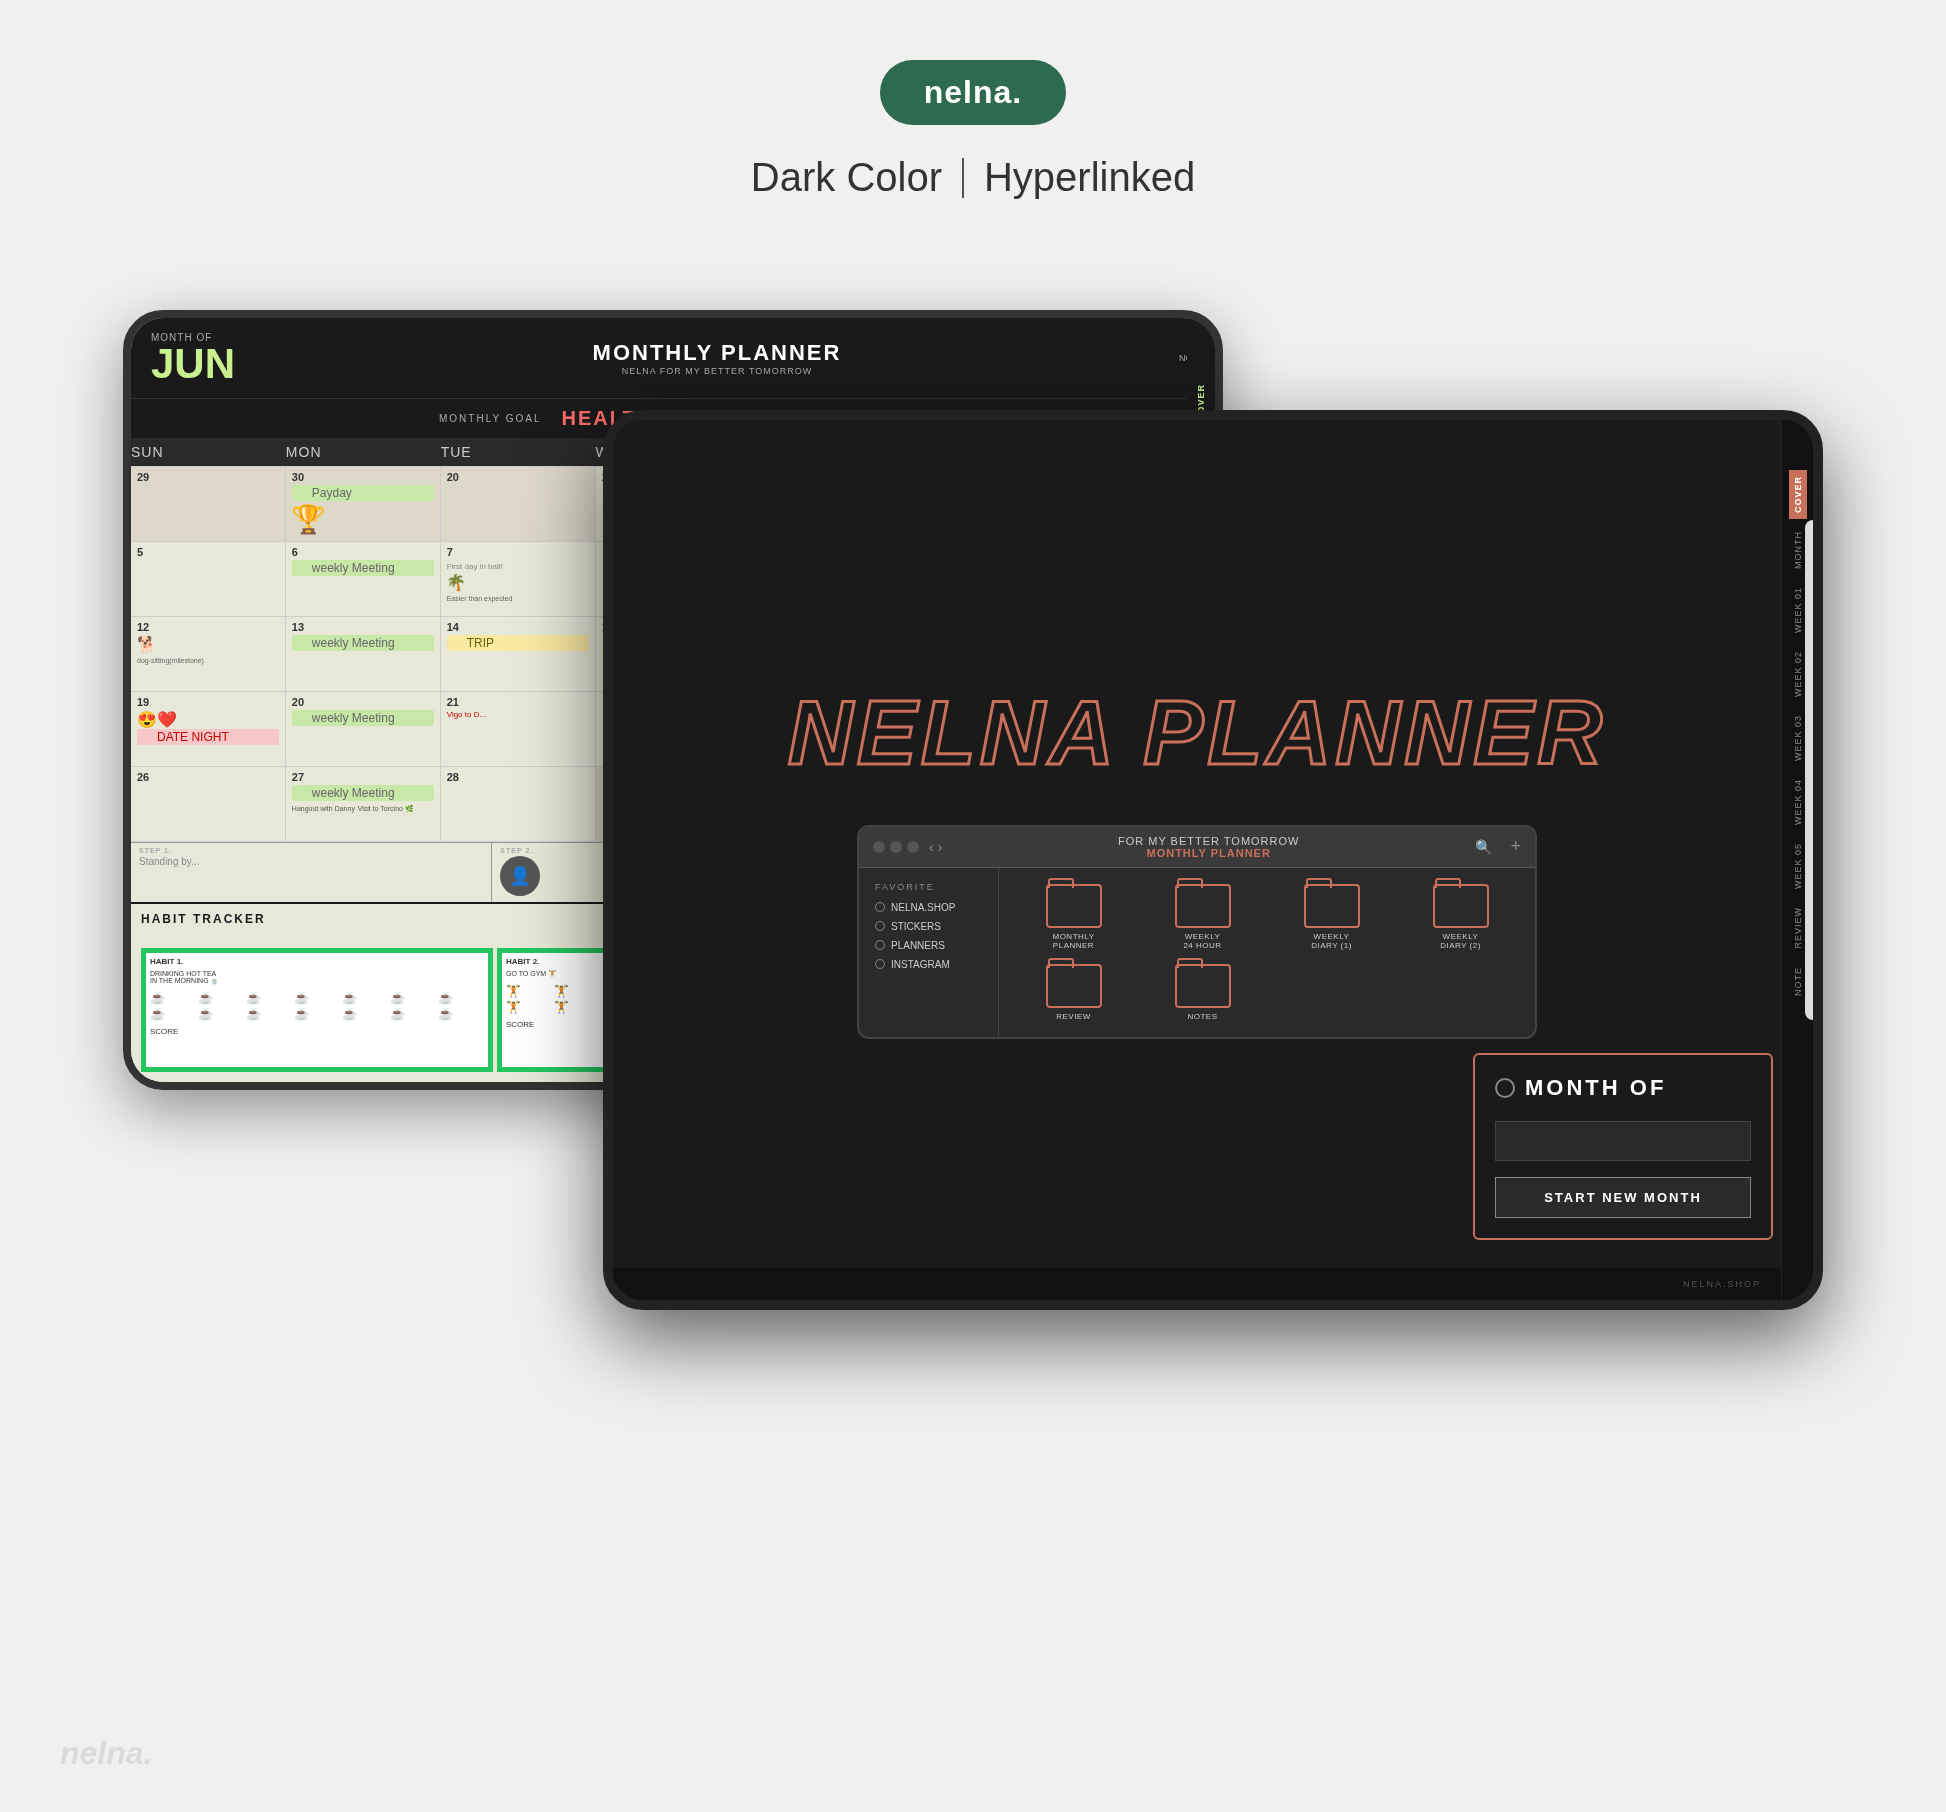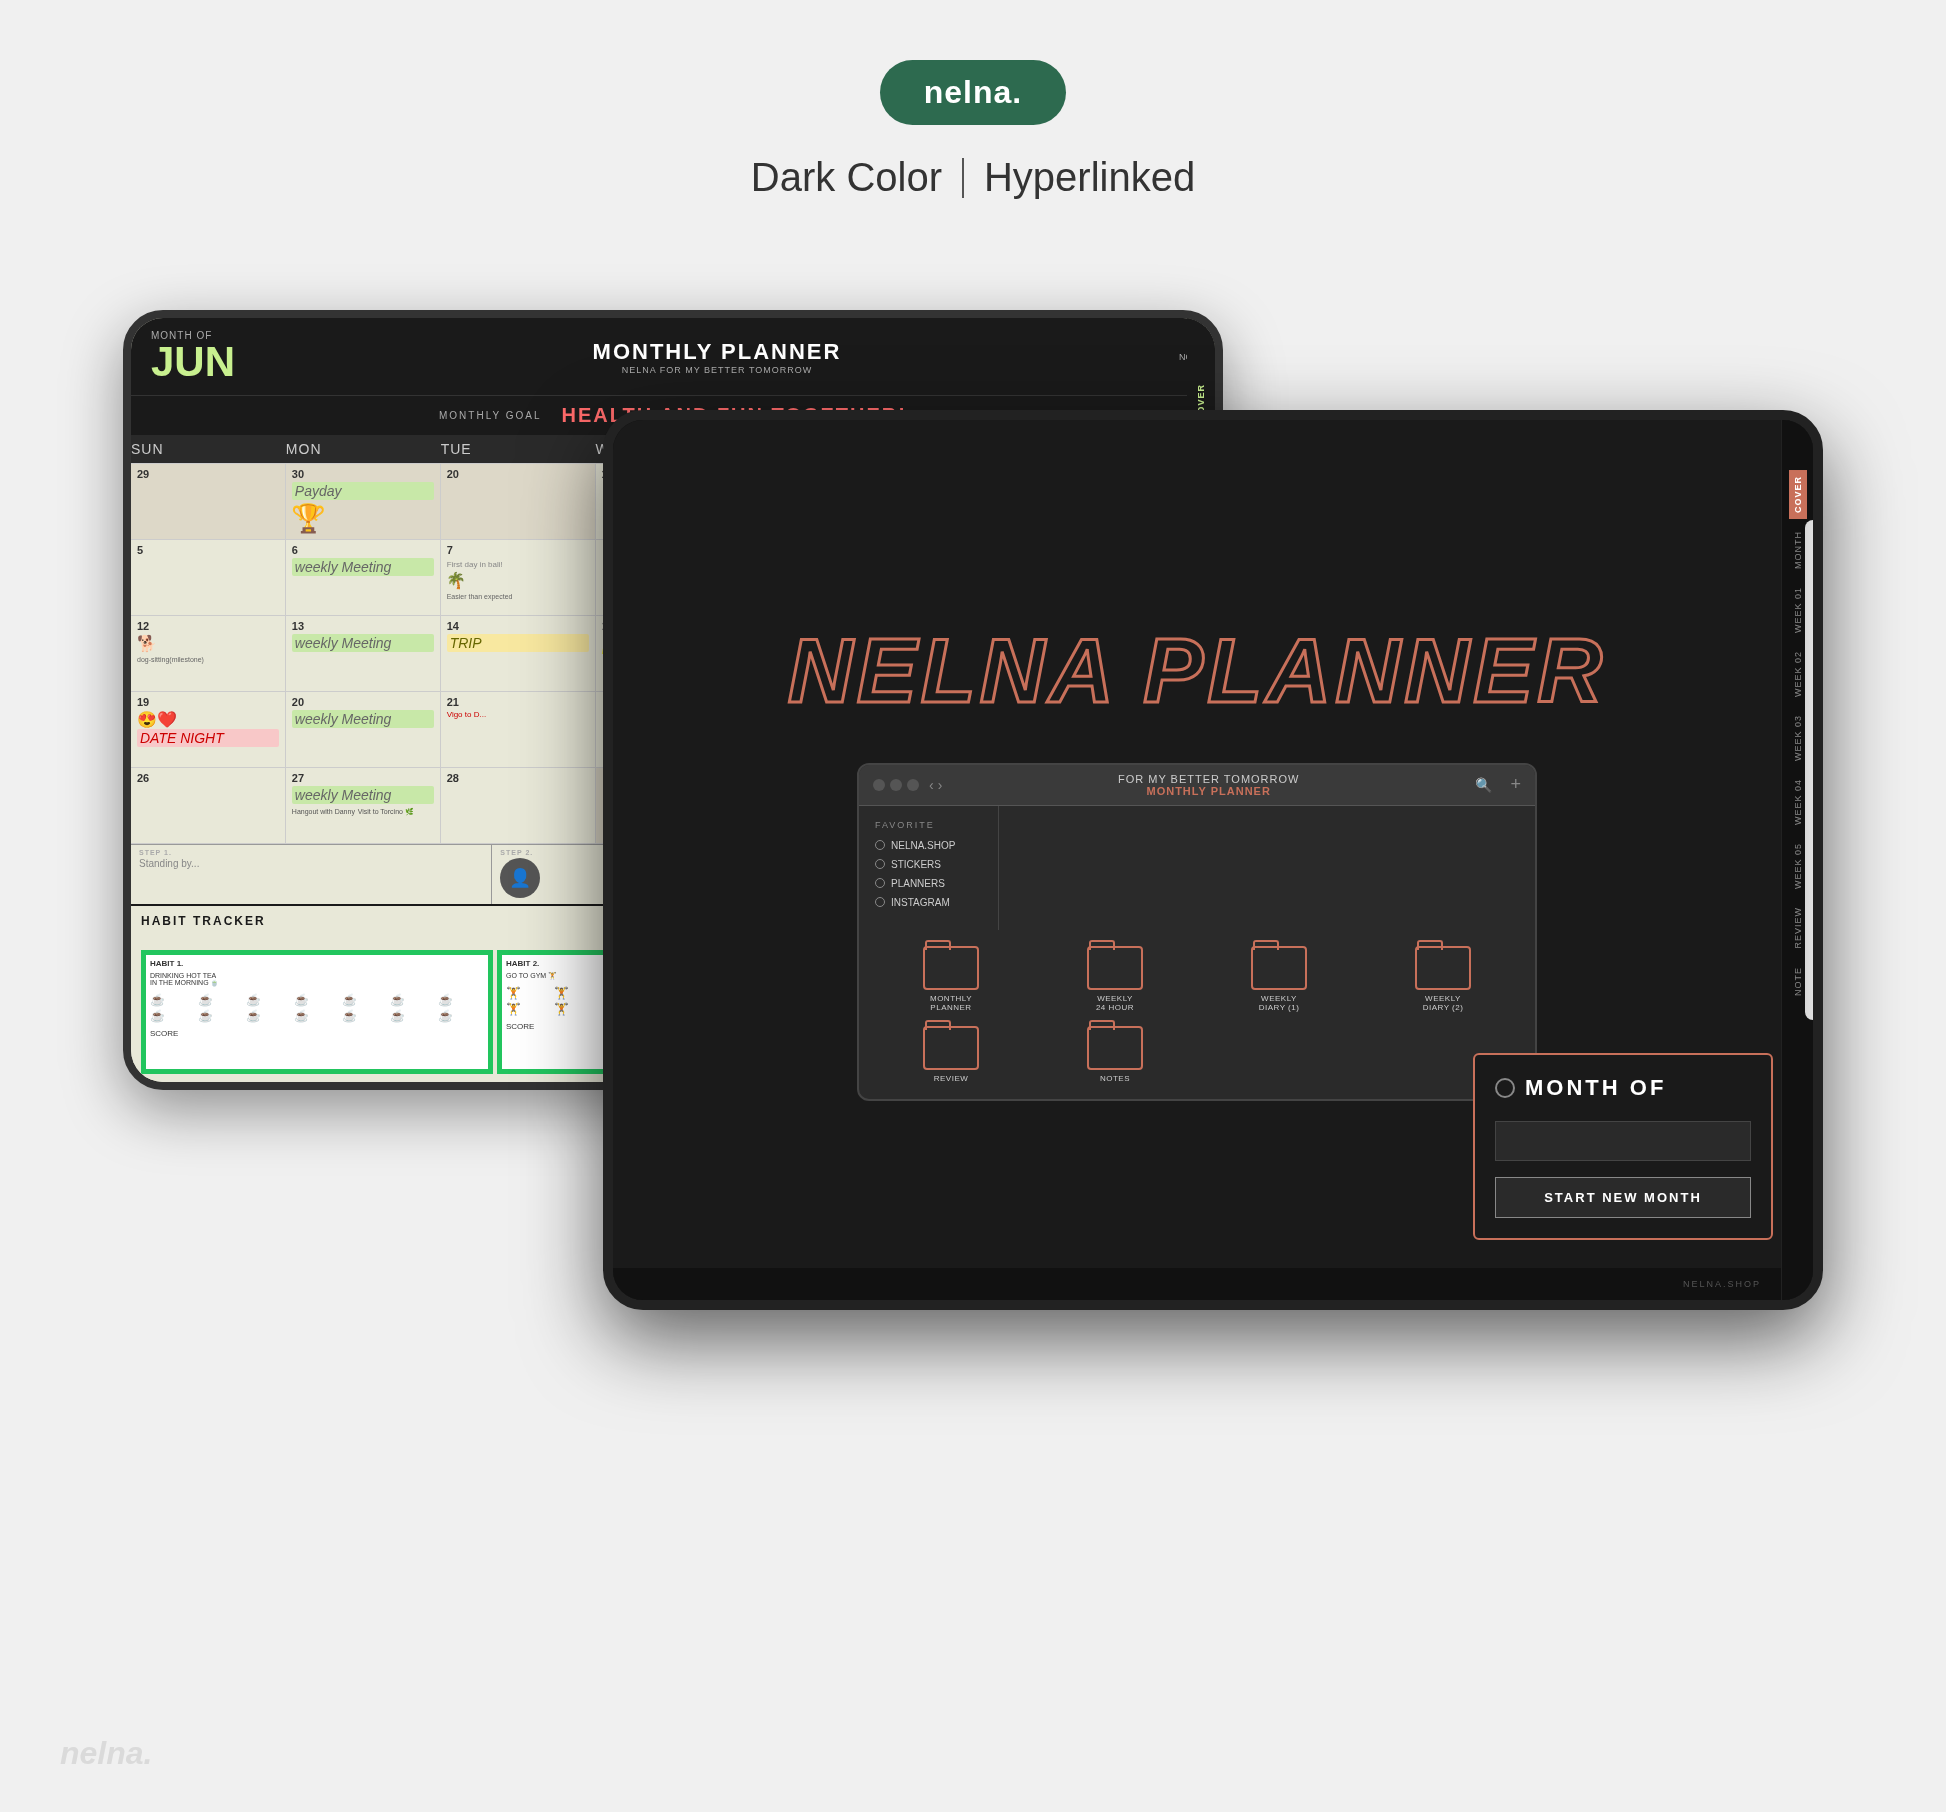--- a/index.html
+++ b/index.html
@@ -227,28 +227,27 @@
       font-size: 10px;
     }
     .cal-cell.other-month { background: #ddd8c8; }
     .cal-cell .cell-num {
       font-size: 11px;
       font-weight: bold;
       color: #333;
       margin-bottom: 2px;
     }
     .cal-cell .event {
-      font-size: 14px;
+      font-size: 12px;
       color: #666;
       background: #c8e8a8;
-      padding: 1px 3px;
+      padding: 1px 20px;
       border-radius: 2px;
       margin-bottom: 1px;
       display: block;
-      font-style: italic;
     }
     .cal-cell .event.pink { background: #f8c8c8; color: #c00; }
     .cal-cell .event.yellow { background: #f8e8a0; color: #660; }
     .cal-cell .highlight-text {
       font-size: 20px;
       font-weight: 900;
       color: #f0e840;
       font-style: italic;
     }
 
@@ -395,21 +394,20 @@
       font-size: 14px;
     }
     .browser-plus {
       color: #888;
       font-size: 18px;
       margin-left: 8px;
     }
 
     .browser-body {
       display: flex;
-      flex-direction: column;
     }
 
     .browser-sidebar {
       width: 140px;
       background: #2a2a2a;
       border-right: 1px solid #444;
       padding: 14px 16px;
     }
     .browser-sidebar .fav-title {
       font-size: 9px;

